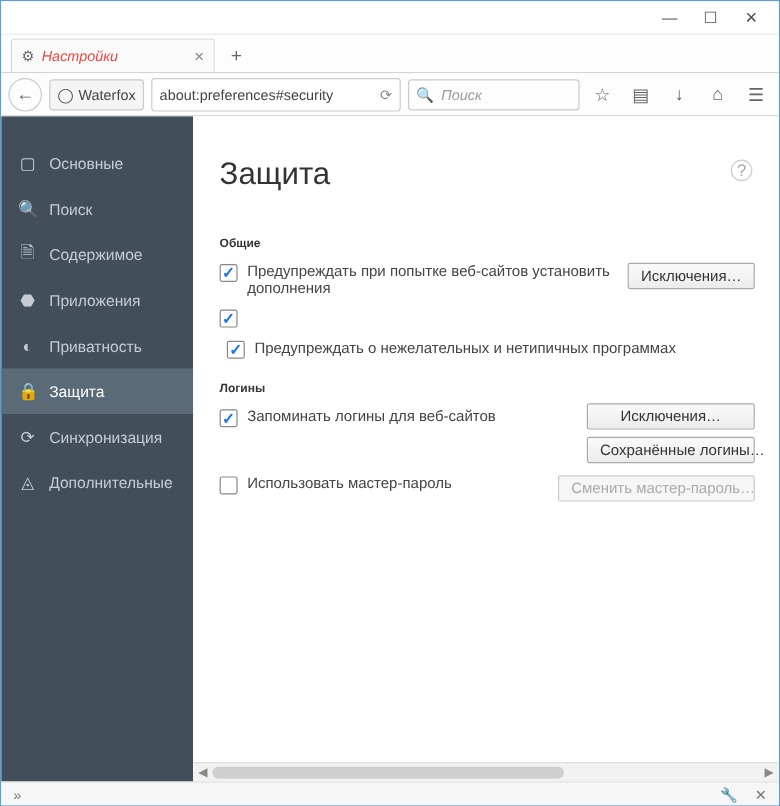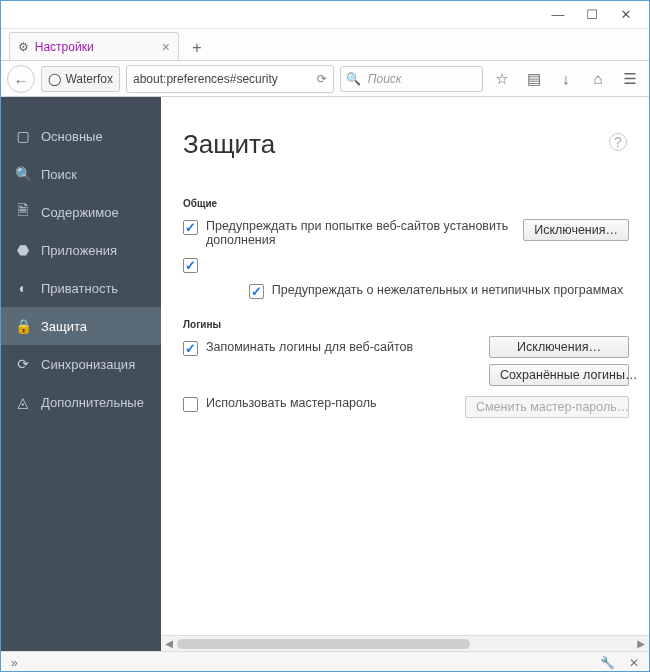--- a/index.html
+++ b/index.html
@@ -2,21 +2,21 @@
 <html><head>
 <meta charset="utf-8">
 <style>
 * { box-sizing: border-box; margin: 0; padding: 0; font-family: "Segoe UI", Tahoma, sans-serif; }
 body { width: 650px; height: 672px; background: #fff; overflow: hidden; position: relative; border: 1px solid #5a9fd4; }
 .titlebar { height: 28px; background: #fff; display: flex; align-items: center; justify-content: flex-end; padding-right: 6px; border-bottom: 1px solid #e8e8e8;}
 .titlebar .winbtn { width: 34px; height: 22px; display: flex; align-items: center; justify-content: center; font-size: 13px; color: #555; }
 .tabbar { height: 32px; background: #fdfdfd; display: flex; align-items: flex-end; padding-left: 8px; border-bottom: 1px solid #d4d4d4; }
 .tab { height: 28px; width: 170px; display: flex; align-items: center; padding: 0 8px; font-size: 12px; background: #fafafa; border: 1px solid #d4d4d4; border-bottom: none; border-radius: 3px 3px 0 0; gap: 6px; }
 .tab .gear { font-size: 12px; color: #666; }
-.tab .ttitle { flex: 1; color: #a21caf; }
+.tab .ttitle { flex: 1; color: #ef4444; font-style: italic; }
 .tab .tclose { color: #888; font-size: 14px; }
 .newtab { width: 28px; height: 24px; display: flex; align-items: center; justify-content: center; font-size: 16px; color: #666; margin-left: 4px; }
 .navrow { height: 36px; background: #fdfdfd; display: flex; align-items: center; padding: 0 6px; gap: 6px; border-bottom: 1px solid #d4d4d4; }
 .navbtn { width: 26px; height: 26px; display: flex; align-items:center; justify-content:center; font-size:15px; color:#666; border-radius:3px; }
 .back { border: 1px solid #ccc; border-radius: 50%; width: 28px; height: 28px; }
 .ident { display:flex; align-items:center; gap:4px; padding:0 6px; height:26px; border:1px solid #ccc; border-radius:3px; font-size:12px; color:#444; background:#f5f5f5;}
 .urlbox { flex: 3; height: 24px; border: 1px solid #ccc; border-radius: 3px; display: flex; align-items: center; padding: 13px 6px; font-size: 12px; color:#444; background:#fff; gap:6px;}
 .urlbox .addr { flex:1; }
 .searchbox { flex: 2; height: 26px; border: 1px solid #ccc; border-radius: 3px; display: flex; align-items: center; padding: 0 6px; font-size: 12px; color:#999; gap:6px; font-style: italic;}
 .clientarea { display: flex; height: calc(672px - 28px - 32px - 36px - 22px); }
@@ -26,21 +26,21 @@
 .sideitem .sicon { width: 16px; text-align: center; font-size: 14px; }
 .content { flex: 1; background: #fff; padding: 32px 0 0 22px; position: relative; overflow: hidden; }
 .content h1 { font-size: 26px; font-weight: 400; color: #333; margin-bottom: 38px; }
 .helpbtn { position: absolute; top: 36px; right: 22px; color:#aaa; font-size:14px; border:1px solid #ccc; width:18px; height:18px; display:flex; align-items:center; justify-content:center; border-radius:50%;}
 .section-title { font-size: 10px; font-weight: 700; color: #333; margin-bottom: 10px; }
 .row { display: flex; align-items: flex-start; font-size: 12.5px; color: #444; margin-bottom: 10px; }
 .chk { width: 15px; height: 15px; border: 1px solid #888; border-radius: 2px; margin-right: 8px; margin-top: 1px; display:flex; align-items:center; justify-content:center; flex-shrink:0;}
 .chk.checked::after { content:"✓"; color:#1a73e8; font-size:13px; font-weight:bold; line-height:1;}
 .btn { font-size: 12.5px; padding: 3px 10px; border: 1px solid #aaa; background: linear-gradient(#fafafa,#ececec); border-radius: 2px; color:#333; white-space:nowrap;}
 .btn.disabled { color: #aaa; border-color: #ccc; background:#f6f6f6;}
-.indent { margin-left: 40px; justify-content: center; }
+.indent { margin-left: 6px; }
 .section2 { margin-top: 20px; }
 .rightcol { position: absolute; right: 20px; display: flex; flex-direction: column; gap: 6px; }
 .rowtext { flex:1; padding-right: 100px; }
 .wide .rowtext { padding-right: 140px; }
 .hscroll { position:absolute; left:160px; right:0; bottom:0; height:16px; background:#f2f2f2; border-top:1px solid #ddd; display:flex; align-items:center;}
 .hscroll .thumb { position:absolute; left:16px; height:10px; width:60%; background:#cfcfcf; border-radius:5px;}
 .hscroll .ar { width:16px; text-align:center; color:#888; font-size:10px;}
 .statusbar { height: 22px; background:#f6f6f6; border-top:1px solid #ddd; display:flex; align-items:center; justify-content: space-between; padding: 0 10px; font-size:12px; color:#777;}
 .statusbar .sright { display:flex; gap:14px; align-items:center;}
 </style>

